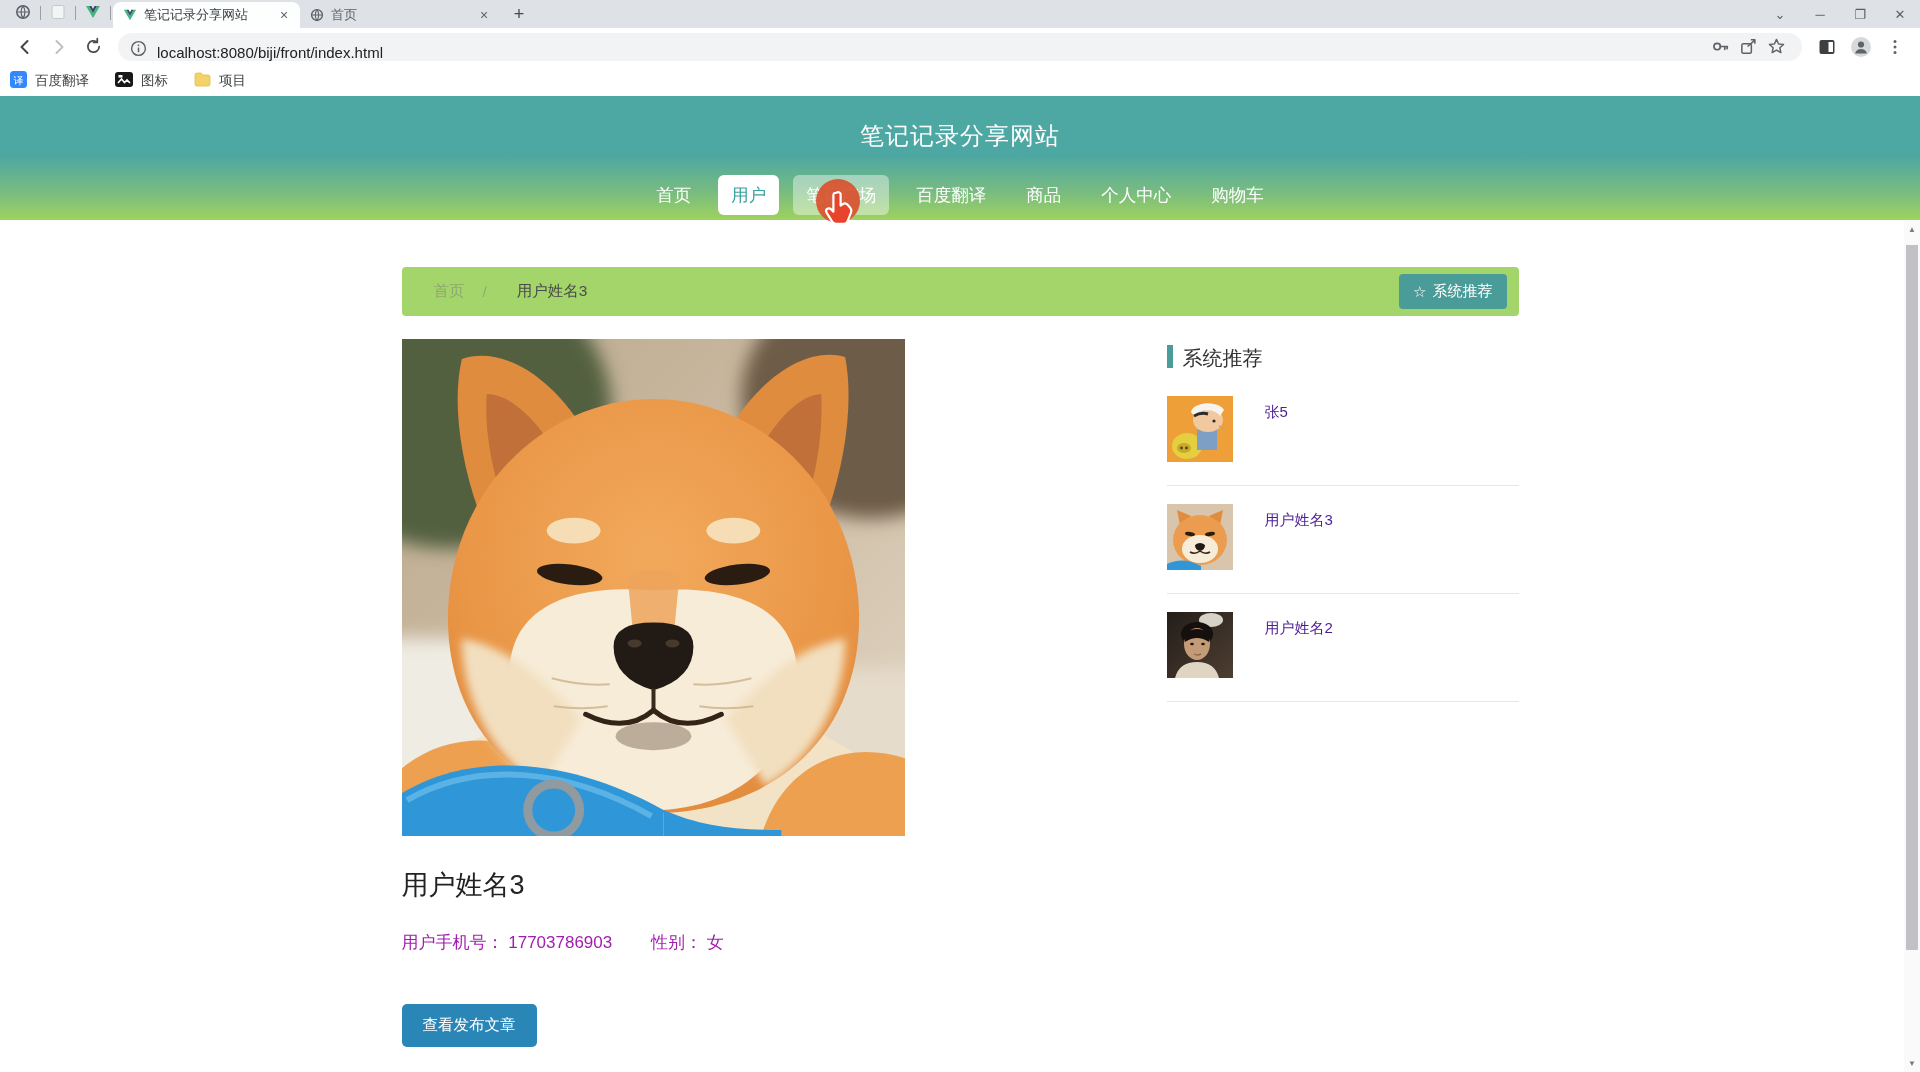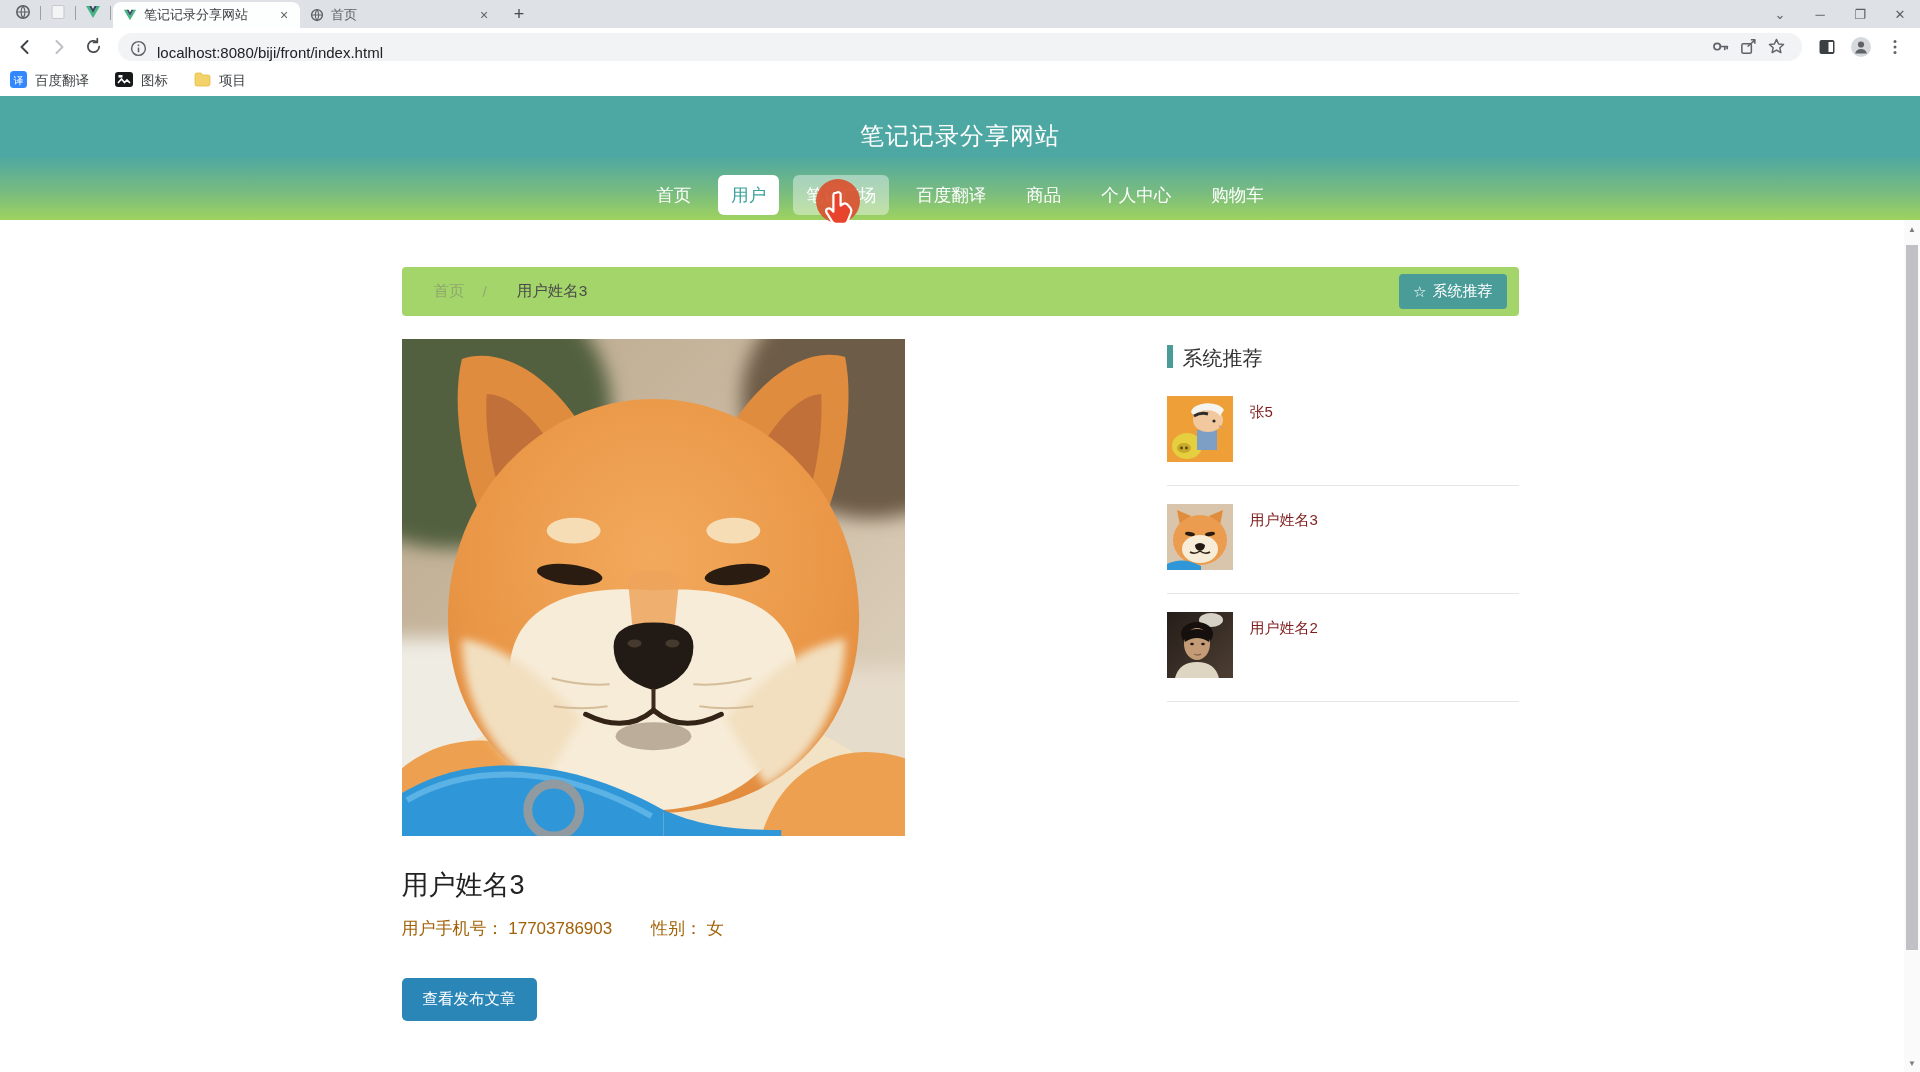--- a/index.html
+++ b/index.html
@@ -50,32 +50,32 @@
   .crumb-current { color:#4a4a4a; font-size:15.5px; margin-left:12px; }
   .follow-btn { margin-left:auto; background:#4a9c99; color:#fff; border:none; border-radius:4px; font-size:15px; padding:8px 14px; display:flex; align-items:center; font-family:inherit; }
   .follow-btn .star { margin-right:6px; font-size:15px; }
 
   .columns { display:flex; margin-top:23px; }
   .col-left { flex:1; }
   .col-right { width:352px; }
 
   .profile-photo { width:503px; height:497px; display:block; }
   .profile-name { margin-top:31px; font-size:27px; font-weight:500; color:#222; }
-  .profile-meta { margin-top:14px; font-size:17px; color:#a16207; }
+  .profile-meta { margin-top:28px; font-size:17px; color:#a21caf; }
   .profile-meta .meta-val { margin-right:34px; }
-  .view-articles-btn { margin-top:38px; background:#2b86b8; color:#fff; border:none; border-radius:5px; font-size:15.5px; padding:11px 21px; font-family:inherit; display:inline-block; }
+  .view-articles-btn { margin-top:50px; background:#2b86b8; color:#fff; border:none; border-radius:5px; font-size:15.5px; padding:11px 21px; font-family:inherit; display:inline-block; }
 
   .rec-title { display:flex; align-items:flex-start; padding-top:6px; }
   .rec-bar { width:6px; height:23px; background:#4a9c99; margin-right:10px; }
   .rec-title-text { font-size:20px; color:#333; }
   .rec-item { display:flex; padding:24px 0 23px 0; border-bottom:1px solid #e6e6e6; }
   .rec-item.first { padding-top:24px; }
   .rec-item + .rec-item { padding-top:18px; }
   .rec-avatar { width:66px; height:66px; flex:0 0 auto; display:block; }
-  .rec-name { margin-left:17px; margin-top:7px; font-size:15px; color:#7f1d1d; }
+  .rec-name { margin-left:32px; margin-top:7px; font-size:15px; color:#4c1d95; }
 
   
   .scrollbar { position:absolute; top:220px; right:0; width:16px; height:852px; background:#fafafa; }
   .sb-arrow { position:absolute; left:0; width:16px; height:14px; display:flex; align-items:center; justify-content:center; color:#7b7b7b; font-size:8px; }
   .sb-arrow.up { top:2px; } .sb-arrow.down { bottom:2px; }
   .sb-thumb { position:absolute; top:25px; left:2px; width:12px; height:705px; background:#c1c1c5; }
 
   
   .cursor-overlay { position:absolute; left:812px; top:177px; width:52px; height:58px; pointer-events:none; }
 </style>

